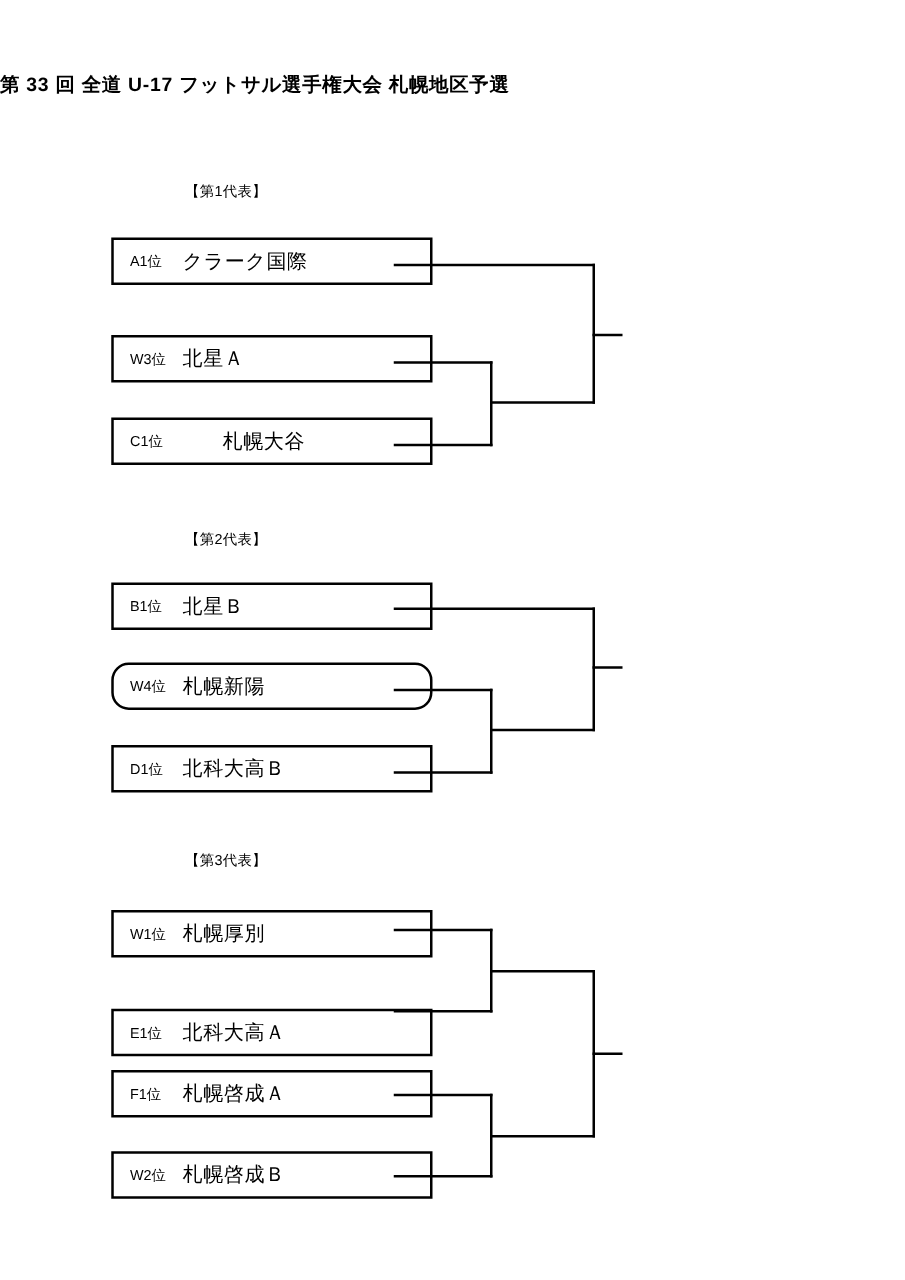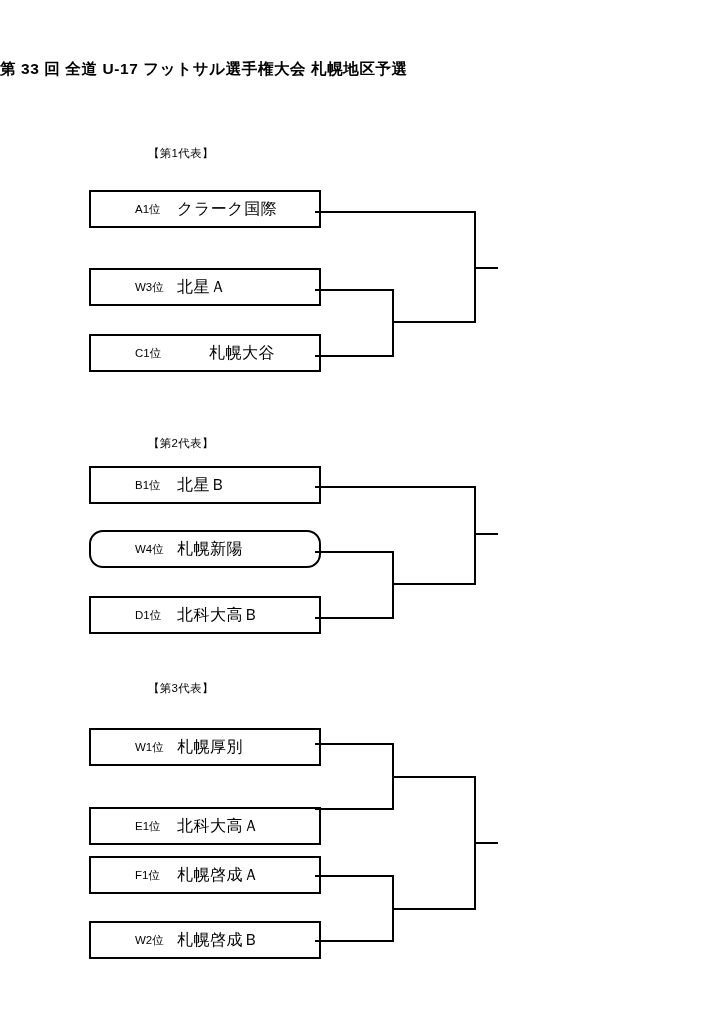--- a/index.html
+++ b/index.html
@@ -45,28 +45,27 @@
     font-size: 11.5px;
     font-weight: normal;
     letter-spacing: 0.3px;
     white-space: nowrap;
   }
 
   
   .team-box {
     position: absolute;
     left: 89px;
-    width: 232px;
+    width: 257px;
     height: 38px;
     box-sizing: border-box;
     border: 2px solid #000000;
     background: #ffffff;
     display: flex;
     align-items: center;
-    padding-left: 31px;
   }
   .team-seed {
     font-size: 11.5px;
     font-weight: normal;
     margin-left: 13px;
     width: 34px;
     white-space: nowrap;
   }
   .team-name {
     font-size: 16px;
@@ -119,21 +118,21 @@
   <div class="hline" style="left:315px; top:355px; width:79px;"></div>
 
   <div class="vline" style="left:392px; top:289px; height:68px;"></div>
 
   <div class="hline" style="left:392px; top:321px; width:84px;"></div>
 
   <div class="vline" style="left:474px; top:211px; height:112px;"></div>
 
   <div class="hline" style="left:474px; top:267px; width:24px;"></div>
 
-  <div class="section-label" style="left:148px; top:436px;">【第2代表】</div>
+  <div class="section-label" style="left:148px; top:424px;">【第2代表】</div>
 
   <div class="team-box" style="top:466px;">
     <span class="team-seed">B1位</span>
     <span class="team-name">北星Ｂ</span>
   </div>
   <div class="team-box" style="top:530px;border-radius:14px;">
     <span class="team-seed">W4位</span>
     <span class="team-name">札幌新陽</span>
   </div>
   <div class="team-box" style="top:596px;">

